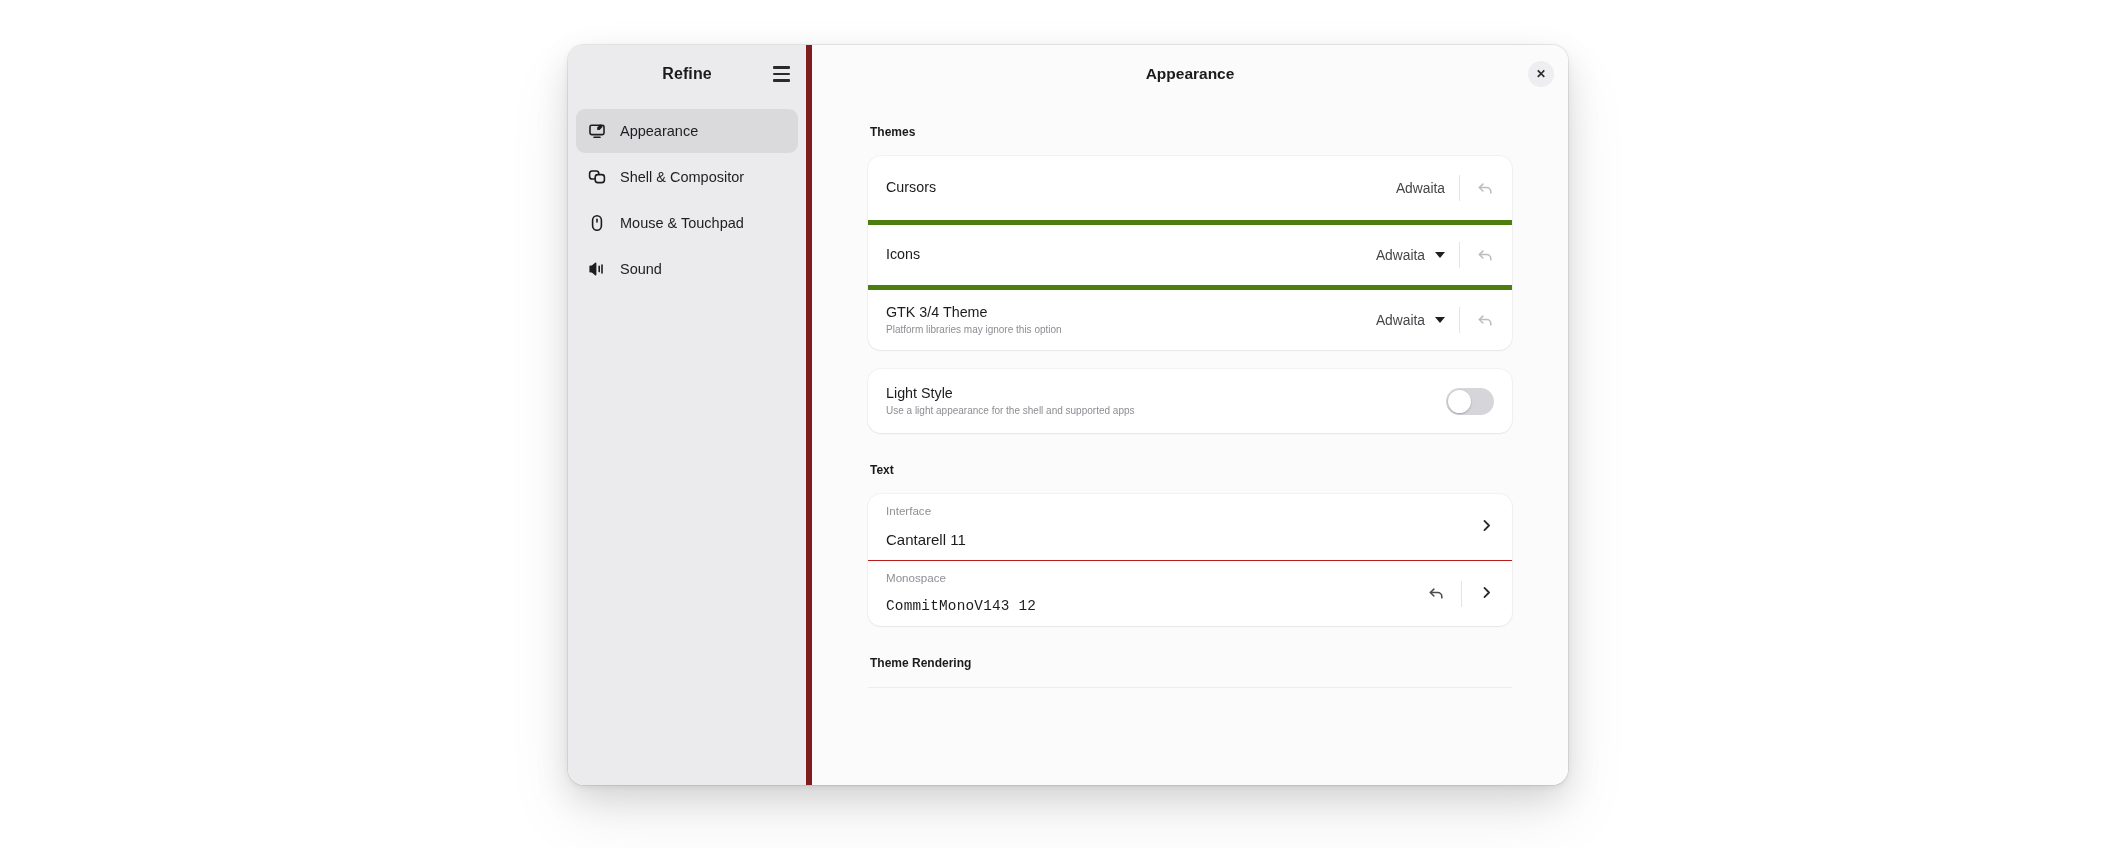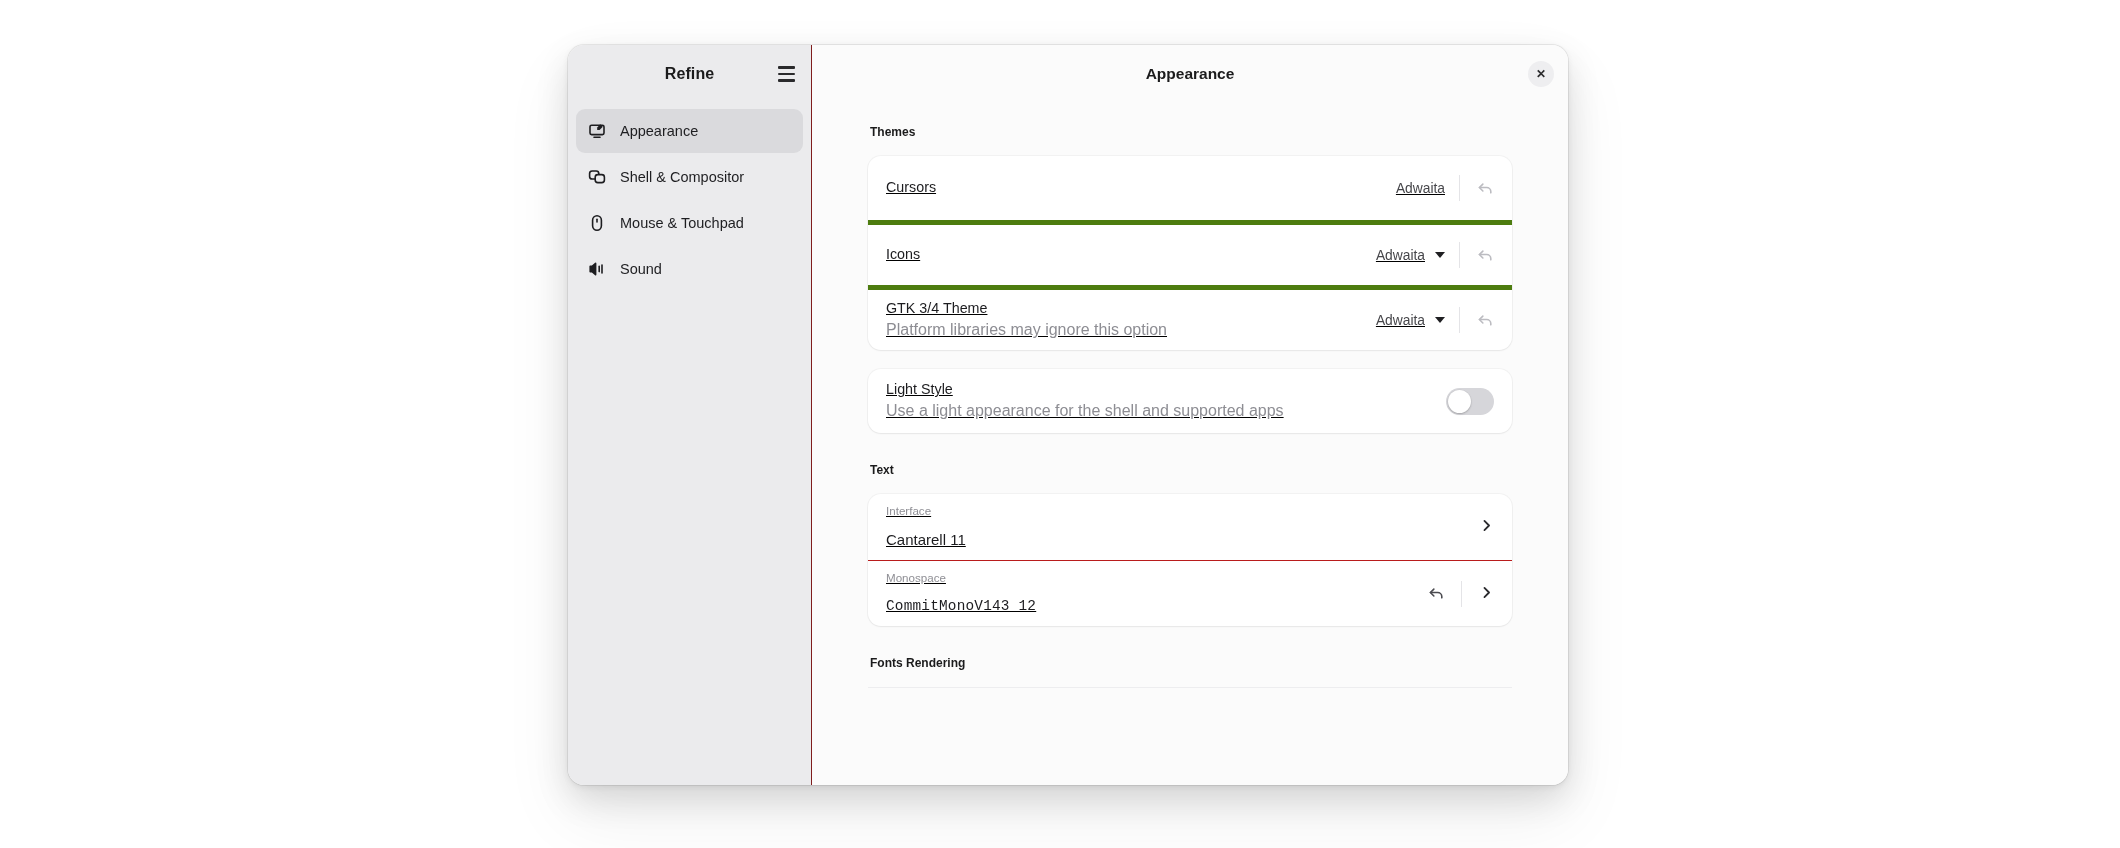--- a/index.html
+++ b/index.html
@@ -39,21 +39,21 @@
       0 30px 70px rgba(0,0,0,0.07);
     display: flex;
     overflow: hidden;
   }
 
   
   .sidebar {
     width: 244px;
     flex: 0 0 244px;
     background: #ebebed;
-    border-right: 1px solid #7f1d1d;
+    border-right: 6px solid #7f1d1d;
     display: flex;
     flex-direction: column;
   }
 
   .sidebar-header {
     height: 58px;
     display: flex;
     align-items: center;
     justify-content: center;
     position: relative;
@@ -187,21 +187,20 @@
     margin-left: 2px;
   }
 
   .section + .section { margin-top: 30px; }
 
   .card {
     background: #ffffff;
     border-radius: 13px;
     box-shadow: 0 0 0 1px rgba(0,0,0,0.035), 0 1px 2px rgba(0,0,0,0.05);
     overflow: hidden;
-    text-decoration: underline;
   }
   .card + .card { margin-top: 19px; }
 
   .row {
     display: flex;
     align-items: center;
     min-height: 64px;
     padding: 10px 4px 10px 18px;
     position: relative;
   }
@@ -213,21 +212,21 @@
     display: flex;
     flex-direction: column;
     gap: 3px;
   }
   .row-title {
     font-size: 14.3px;
     color: #1c1c1f;
     line-height: 1.2;
   }
   .row-subtitle {
-    font-size: 16px;
+    font-size: 10px;
     color: #8d8d93;
     line-height: 1.2;
   }
 
   .row-right {
     display: flex;
     align-items: center;
     flex: 0 0 auto;
   }
 
@@ -554,21 +553,21 @@
                     <path d="M7.6 4.6L13 10l-5.4 5.4"></path>
                   </svg>
                 </span>
               </button>
             </div>
 
           </div>
         </div>
 
         <div class="section">
-          <div class="section-title">Fonts Rendering</div>
+          <div class="section-title">Theme Rendering</div>
           <div class="bottom-rule"></div>
         </div>
 
       </div>
     </section>
 
   </div>
 </div>
 
 </body></html>

